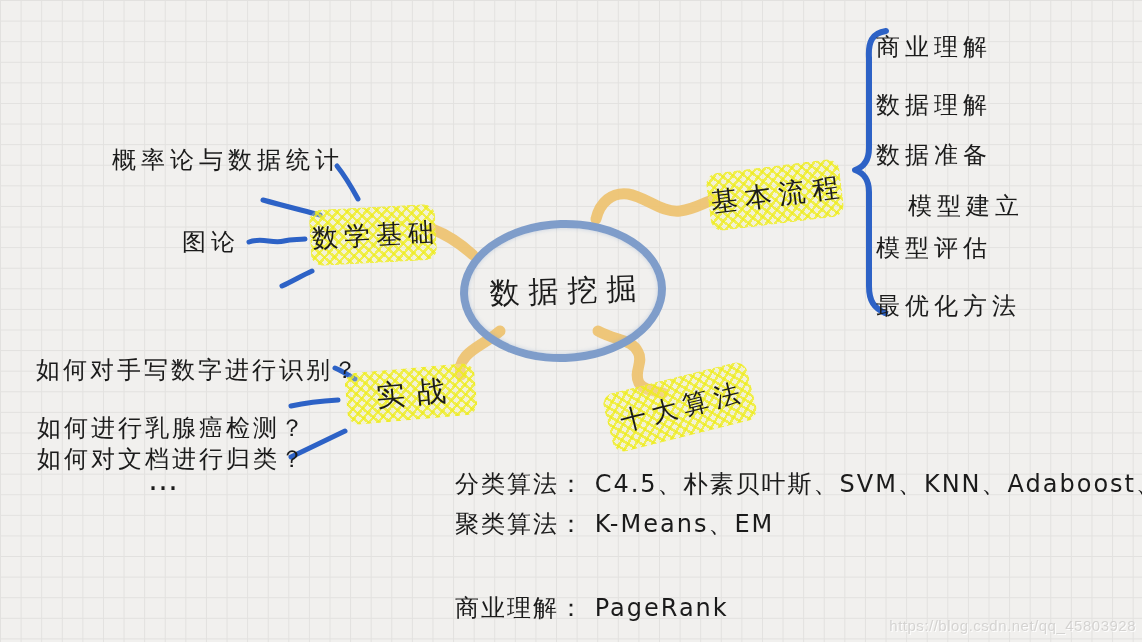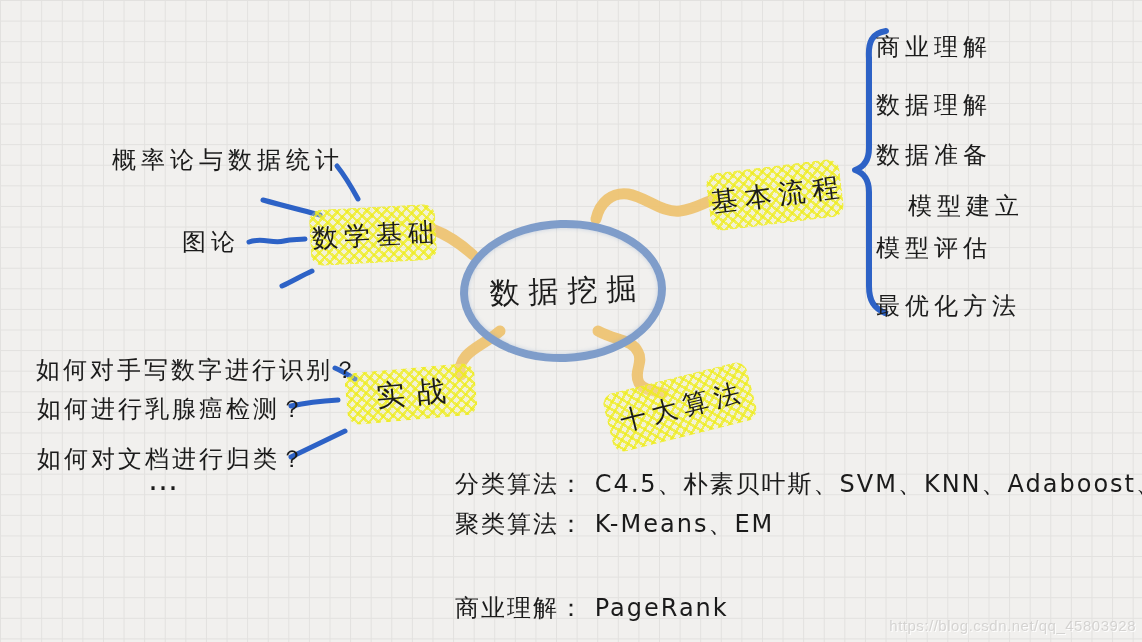--- a/index.html
+++ b/index.html
@@ -54,21 +54,21 @@
   .proc-0{top:31px;} .proc-1{top:89px;} .proc-2{top:139px;}
   .proc-3{top:190px;margin-left:32px;} .proc-4{top:232px;} .proc-5{top:290px;}
 
   .math-0{left:112px;top:144px;}
   .math-1{left:152px;top:184px;}
   .math-2{left:182px;top:226px;}
   .math-3{left:134px;top:268px;}
 
   .prac{letter-spacing:3px;}
   .prac-0{left:36px;top:354px;}
-  .prac-1{left:37px;top:393px;}
+  .prac-1{left:37px;top:412px;}
   .prac-2{left:37px;top:443px;}
   .prac-3{left:148px;top:462px;font-size:30px;letter-spacing:2px;}
 
   .algo{left:455px;letter-spacing:2px;}
   .algo-0{top:468px;}
   .algo-1{top:508px;}
   .algo-2{top:553px;}
   .algo-3{top:592px;}
 
   .watermark{

